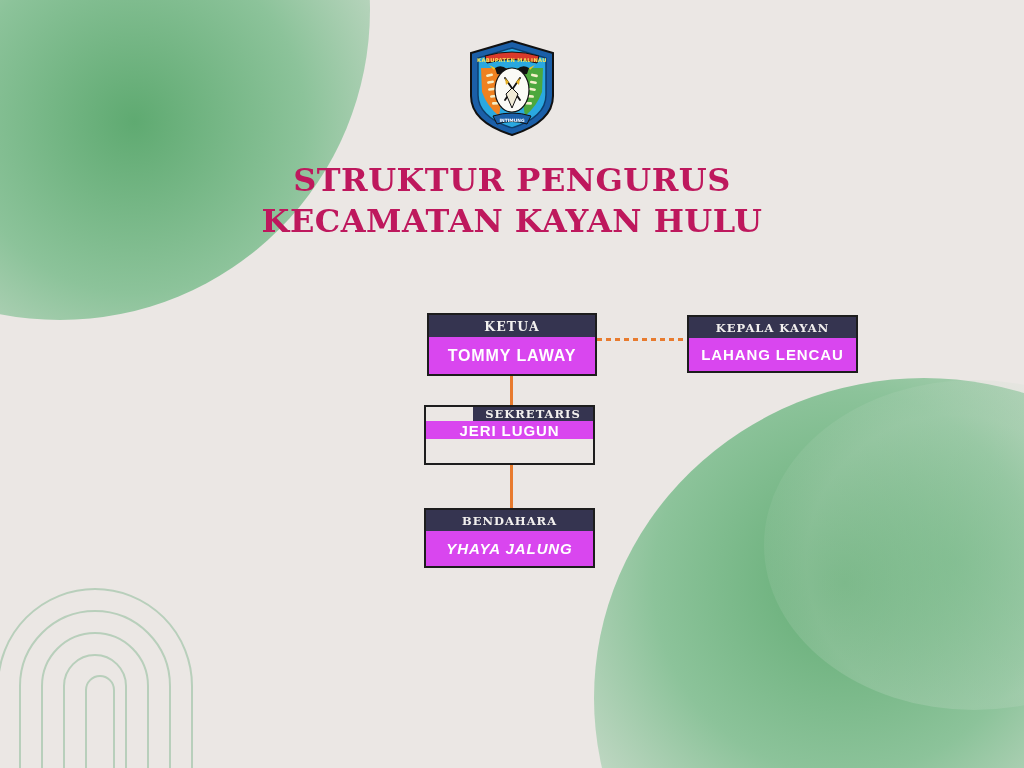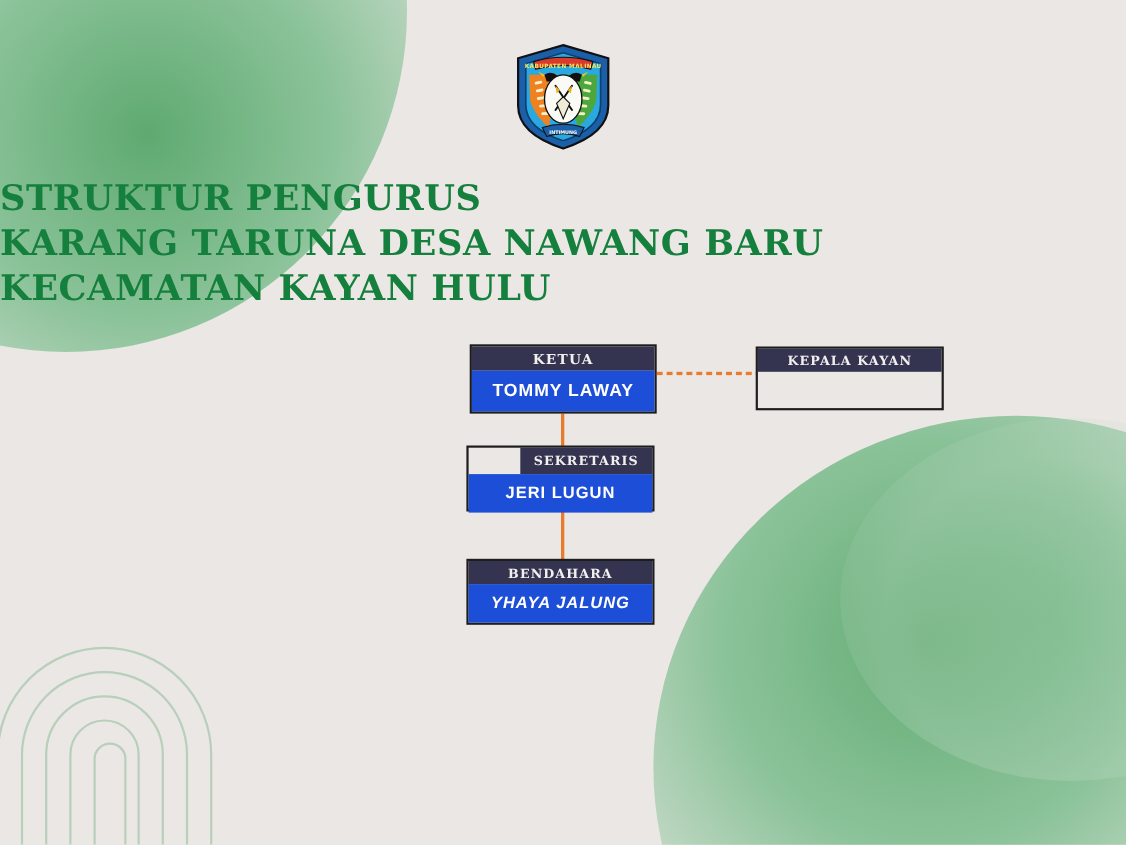--- a/index.html
+++ b/index.html
@@ -24,60 +24,60 @@
     right:-160px;top:380px;width:420px;height:330px;
     background:radial-gradient(circle at 45% 55%, rgba(140,195,154,0.55) 0%, rgba(190,216,195,0.3) 50%, rgba(235,231,228,0) 75%);
   }
   #arches{position:absolute;left:-10px;bottom:0;width:250px;height:210px;}
 
   
   #logo-wrap{position:absolute;left:0;right:0;top:38px;display:flex;justify-content:center;}
 
   
   #title{
-    position:absolute;left:0;right:0;top:160px;text-align:left;
-    color:#15803d;
+    position:absolute;left:0;right:0;top:160px;text-align:center;
+    color:#be185d;
     font-family:"DejaVu Serif", serif;
     font-weight:bold;
     font-size:32px;
     line-height:41px;
     letter-spacing:0.5px;
   }
   #title div{white-space:nowrap;}
 
   
   #chart{position:absolute;inset:0;}
   .node{position:absolute;border:2px solid #1d1d1d;box-sizing:border-box;}
   .node .role{
     background:#353450;color:#f2f0ee;
     font-family:"DejaVu Serif", serif;font-weight:bold;
     font-size:12.5px;letter-spacing:1.1px;text-align:center;
     display:flex;align-items:center;justify-content:center;
   }
   .node .name{
-    background:#1d4ed8;color:#ffffff;
+    background:#d946ef;color:#ffffff;
     font-family:"Liberation Sans", sans-serif;font-weight:bold;
     font-size:16px;letter-spacing:0.9px;text-align:center;
     display:flex;align-items:center;justify-content:center;
   }
   .node.small .role{font-size:11.5px;letter-spacing:1px;}
   .node.small .name{font-size:15px;}
 
   
   #node-ketua    {left:427px;top:313px;width:170px;height:63px;}
   #node-ketua .role{height:22px;}
   #node-ketua .name{height:37px;}
 
   #node-kepala   {left:687px;top:315px;width:171px;height:58px;}
   #node-kepala .role{height:21px;}
   #node-kepala .name{height:33px;}
 
   #node-sekretaris{left:424px;top:405px;width:171px;height:60px;}
-  #node-sekretaris .role{height:24px;margin-left:47px;}
-  #node-sekretaris .name{height:35px;}
+  #node-sekretaris .role{height:14px;margin-left:47px;}
+  #node-sekretaris .name{height:18px;}
 
   #node-bendahara{left:424px;top:508px;width:171px;height:60px;}
   #node-bendahara .role{height:21px;}
   #node-bendahara .name{height:35px;font-style:italic;}
 
   
   .conn-v{position:absolute;width:3px;background:#e87b2e;}
   #conn-ketua-sek{left:510px;top:376px;height:30px;}
   #conn-sek-ben{left:510px;top:465px;height:44px;}
   #conn-dotted{
@@ -153,37 +153,37 @@
 
     <path d="M28 78 Q47 72 66 78 L62 86 Q47 81 32 86 Z" fill="#1b5fa8" stroke="#111" stroke-width="1"></path>
     <text x="47" y="84" font-family="DejaVu Sans, sans-serif" font-size="4.4" font-weight="bold" fill="#ffffff" text-anchor="middle">INTIMUNG</text>
 
     <path d="M38 88 Q47 96 56 88 Q47 93 38 88 Z" fill="#1b5fa8"></path>
   </svg>
 </div>
 
 <div id="title">
   <div>STRUKTUR PENGURUS</div>
-  <div>KARANG TARUNA DESA NAWANG BARU</div>
   <div>KECAMATAN KAYAN HULU</div>
 </div>
 
 <div id="chart">
 
   <div class="conn-v" id="conn-ketua-sek"></div>
   <div class="conn-v" id="conn-sek-ben"></div>
   <div id="conn-dotted"></div>
 
   <div class="node" id="node-ketua">
     <div class="role">KETUA</div>
     <div class="name">TOMMY LAWAY</div>
   </div>
 
   <div class="node small" id="node-kepala">
     <div class="role">KEPALA KAYAN</div>
+    <div class="name">LAHANG LENCAU</div>
   </div>
 
   <div class="node small" id="node-sekretaris">
     <div class="role">SEKRETARIS</div>
     <div class="name">JERI LUGUN</div>
   </div>
 
   <div class="node small" id="node-bendahara">
     <div class="role">BENDAHARA</div>
     <div class="name">YHAYA JALUNG</div>

